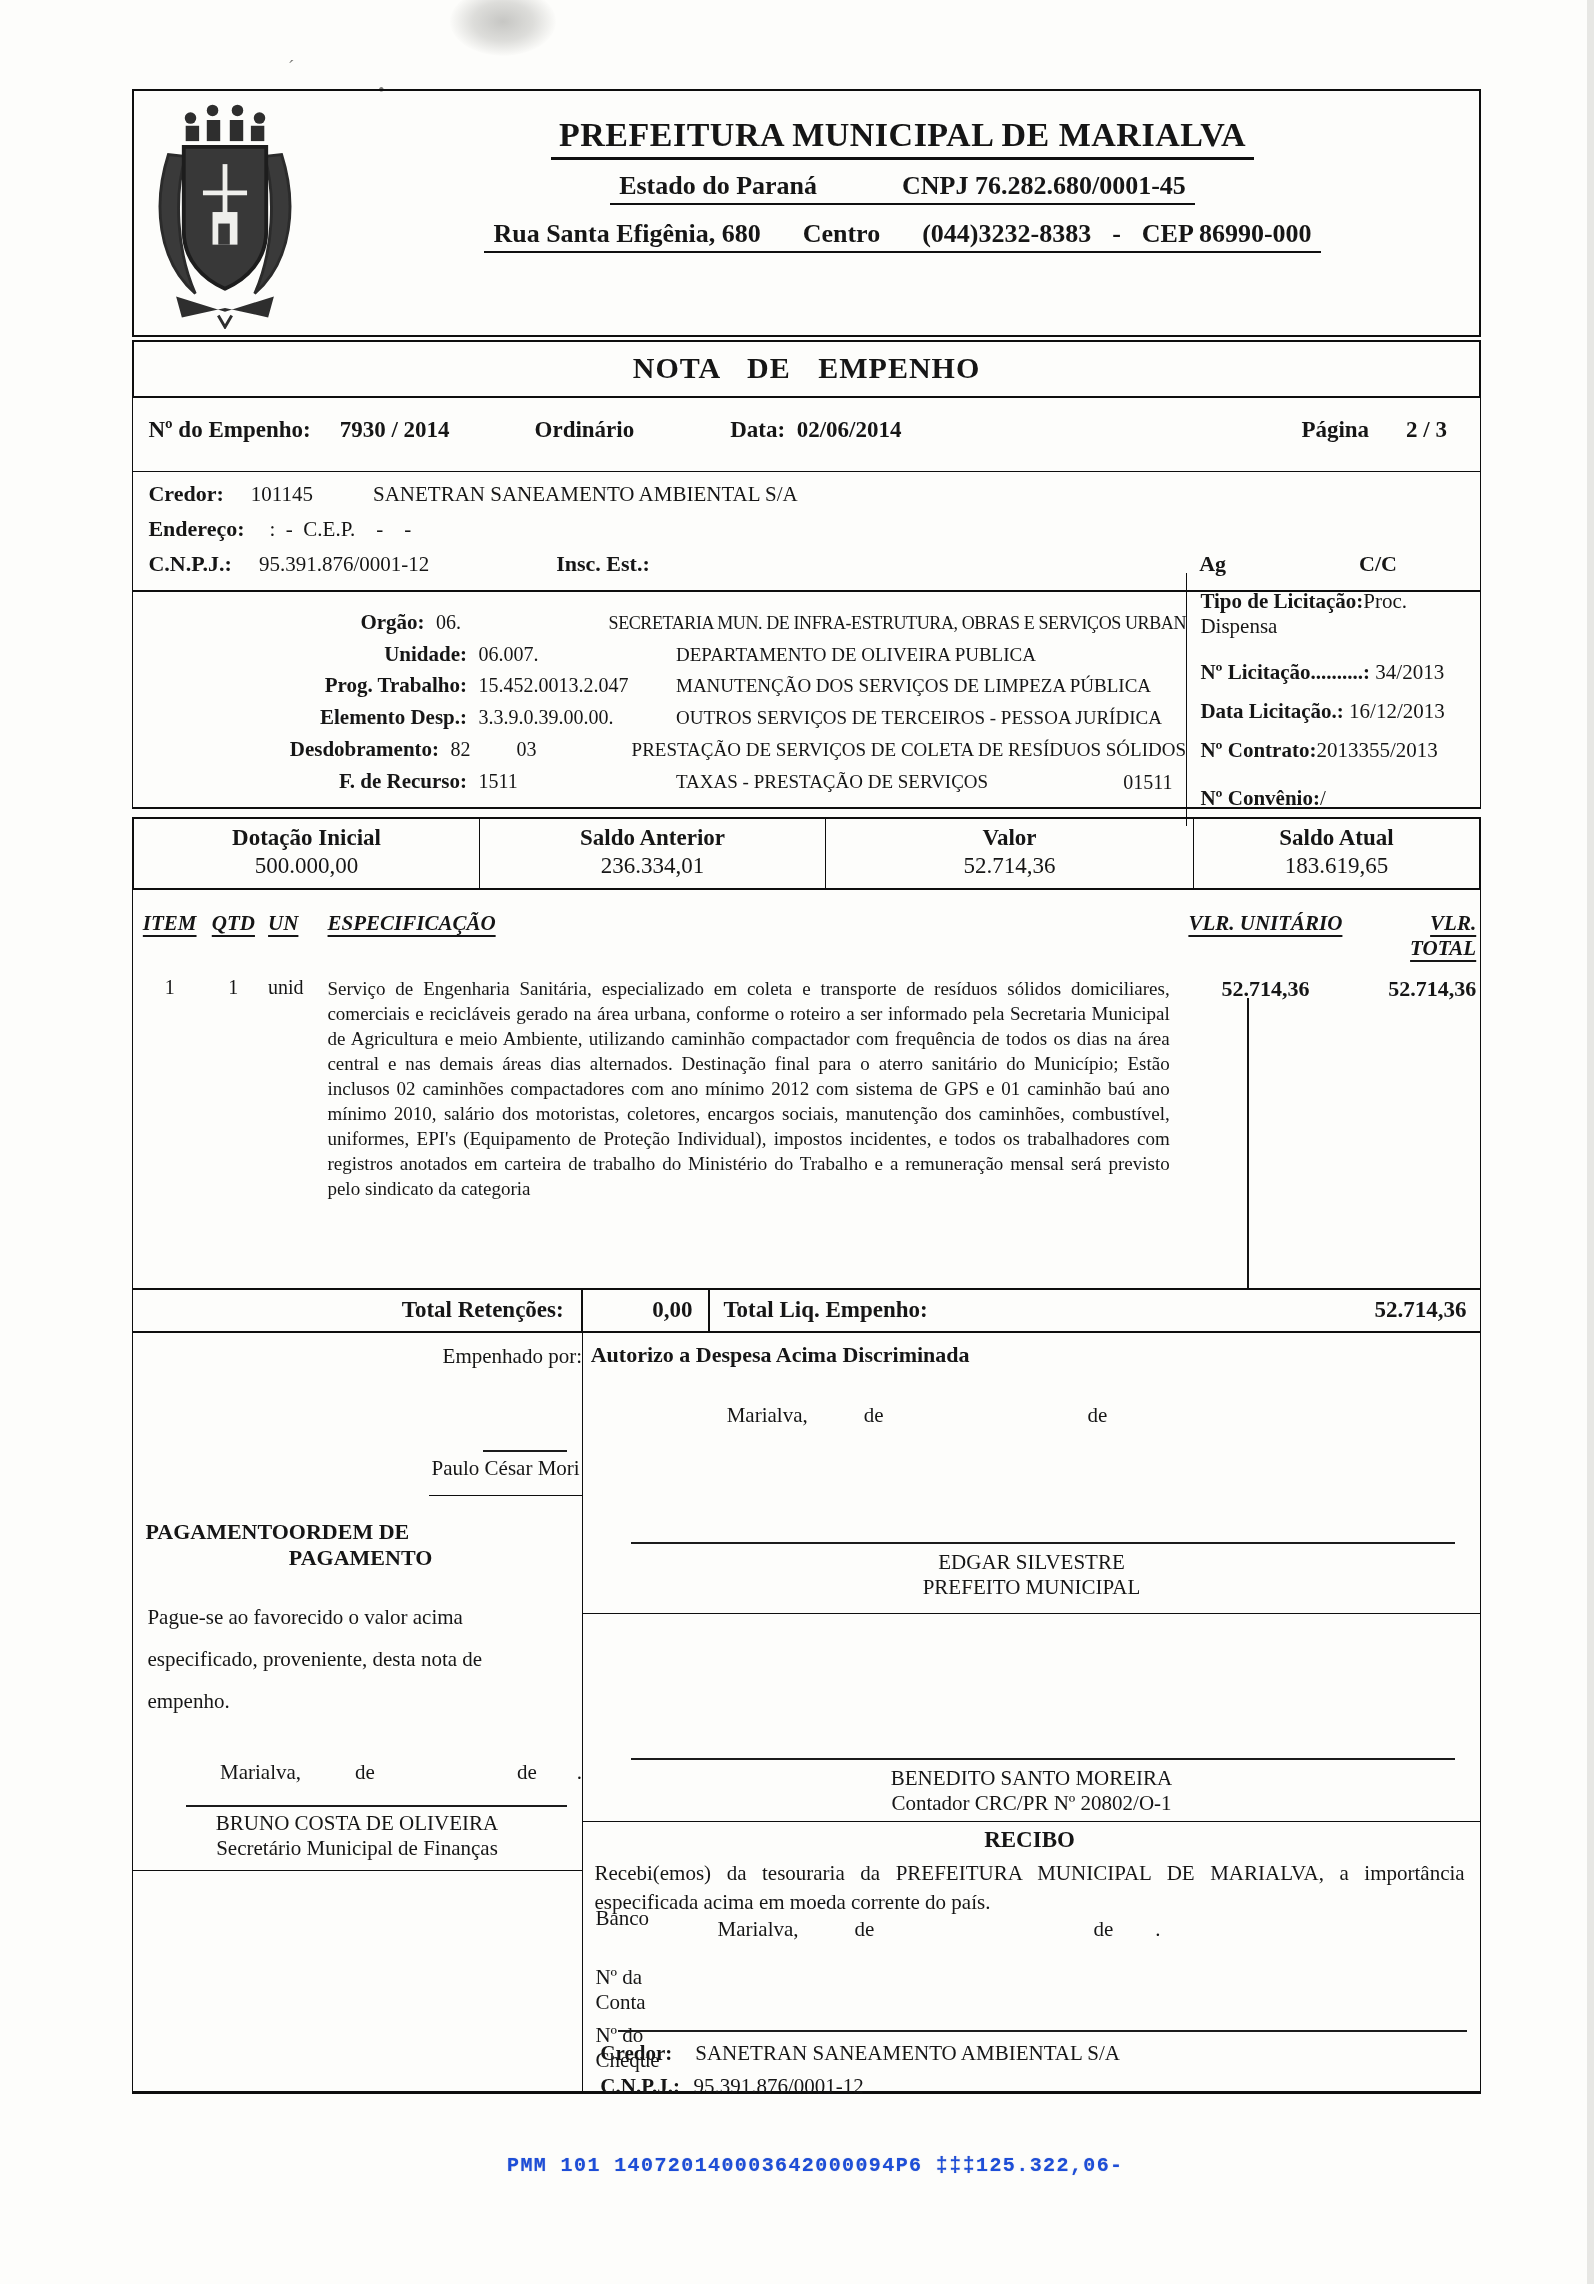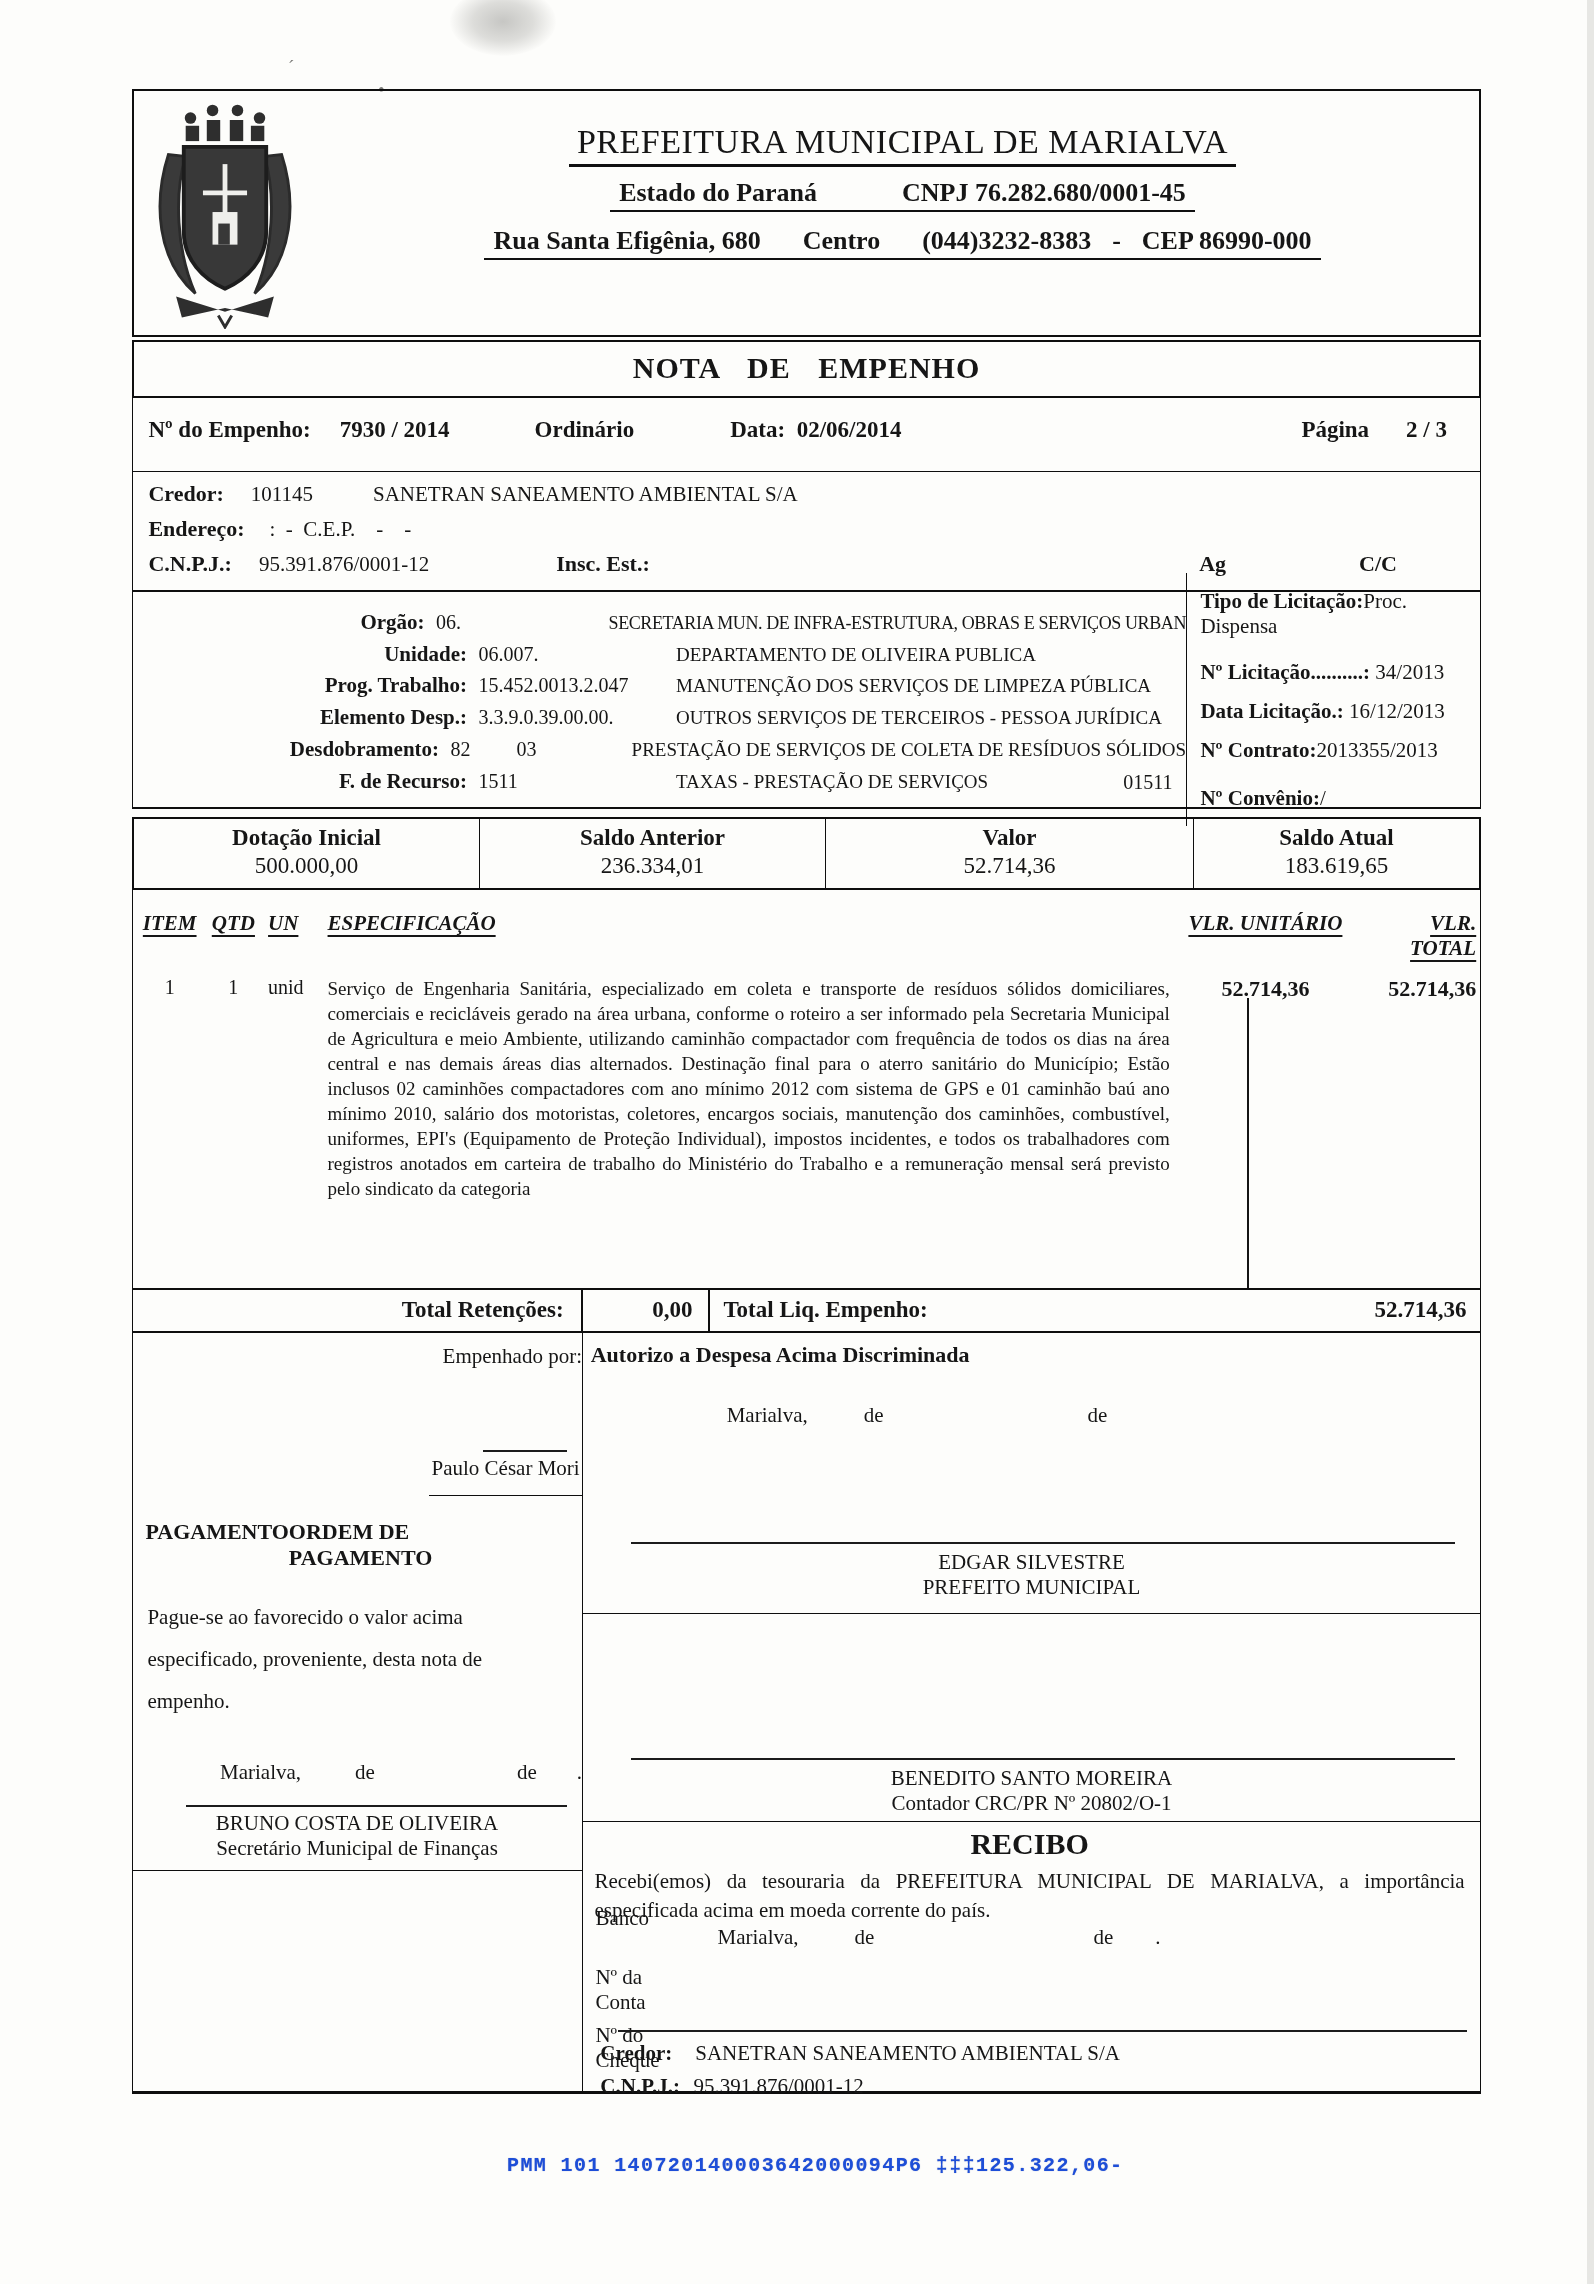--- a/index.html
+++ b/index.html
@@ -15,21 +15,21 @@
     border-radius:50%; opacity:.75; }
   .edge-shade { position:absolute; right:0; top:0; bottom:0; width:7.7px; background:#e7e7e4; }
   .tick-mark { position:absolute; color:#7c7c79; font-size:19px; }
 
   .form { position:absolute; left:132px; top:89px; width:1349px; }
 
   
   .header-box { border:2.9px solid #0e0e0e; height:248px; position:relative; }
   .logo-wrap { position:absolute; left:13.4px; top:5.8px; width:156px; height:232px; }
   .header-text { margin-left:192px; text-align:center; }
-  .h-title { display:inline-block; margin-top:32px; font-size:34px; font-weight:normal;
+  .h-title { display:inline-block; margin-top:25px; font-size:34px; font-weight:bold;
     letter-spacing:0.5px; border-bottom:3.8px solid #101010; padding:0 7.7px 2.9px; }
   .h-line { display:inline-block; font-weight:bold; font-size:26px;
     border-bottom:2.9px solid #101010; padding:0 9.6px 1.9px; }
   .h-line2 { margin-top:11.5px; }
   .h-line3 { margin-top:13.4px; }
   .gap-lg { padding-right:85px; }
   .gap-md { padding-right:42px; }
   .gap-sm { padding-right:21px; }
 
   .nota-band { margin-top:2.9px; border:2.9px solid #0e0e0e; height:58px; text-align:center;
@@ -138,21 +138,21 @@
   .aut-city { margin-top:35px; padding-left:136px; }
   .rde1 { margin-left:56px; } .rde2 { margin-left:204px; }
   .box-autorizo .sig-line { position:absolute; left:48px; right:25px; top:209px; }
   .aut-names { position:absolute; top:217px; left:0; right:0; }
 
   .box-contador { height:208px; border-bottom:1.9px solid #0e0e0e; position:relative; }
   .box-contador .sig-line { position:absolute; left:48px; right:25px; top:144px; }
   .cont-names { position:absolute; top:152px; left:0; right:0; }
 
   .box-recibo { flex:1; position:relative; padding:5.8px 15.4px 0 11.5px; }
-  .recibo-title { text-align:center; font-weight:bold; font-size:30px; }
+  .recibo-title { text-align:center; font-weight:bold; font-size:23px; }
   .recibo-para { margin-top:5.8px; text-align:justify; line-height:29px; }
   .rec-city { padding-left:123px; margin-top:0px; }
   .rrde1 { margin-left:56px; } .rrde2 { margin-left:219px; } .rec-dot { margin-left:42px; }
   .box-recibo .sig-line { position:absolute; left:35px; right:13.4px; top:208px; }
   .rec-credor { position:absolute; top:219px; left:17.3px; display:flex; align-items:baseline; }
   .rec-credor .v { margin-left:23px; }
   .rec-cnpj { position:absolute; top:252px; left:17.3px; display:flex; align-items:baseline; }
   .rec-cnpj .v { margin-left:13.4px; }
 
   .print-line { position:absolute; left:507px; top:2154px;

